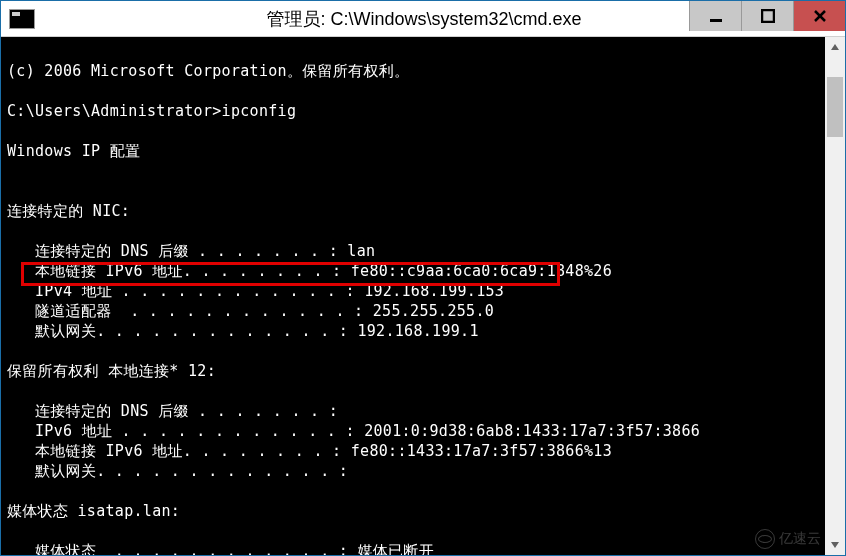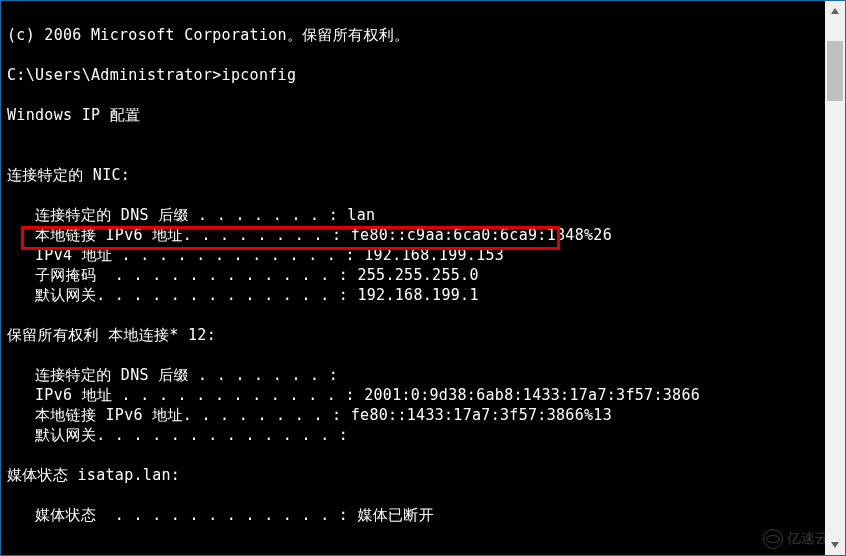--- a/index.html
+++ b/index.html
@@ -117,21 +117,21 @@
     .sb-thumb {
       position: absolute;
       left: 2px; right: 2px;
       top: 20px;
       height: 60px;
       background: #c0c0c0;
       cursor: pointer;
     }
     .watermark {
       position: absolute;
-      right: 16px;
+      right: 24px;
       bottom: 6px;
       color: rgba(255,255,255,0.22);
       font-size: 14px;
       font-family: "Microsoft YaHei", sans-serif;
       display: flex;
       align-items: center;
       gap: 4px;
       pointer-events: none;
     }
     .watermark-circle {
@@ -146,36 +146,60 @@
       width: 14px; height: 8px;
       border: 1px solid rgba(255,255,255,0.22);
       border-radius: 7px / 4px;
     }
   </style>
 </head>
 <body>
 
 <div class="window">
 
+  <div class="titlebar">
+    <div class="sys-icon">
+      <div class="sys-icon-inner"></div>
+    </div>
+    <div class="title-text">管理员: C:\Windows\system32\cmd.exe</div>
+    <div class="win-controls">
+      <div class="win-btn">
+        <svg width="14" height="14">
+            <rect x="1" y="10" width="12" height="3" fill="#000"></rect>
+          </svg>
+      </div>
+      <div class="win-btn">
+        <svg width="14" height="14">
+            <rect x="1" y="1" width="12" height="12" fill="none" stroke="#000" stroke-width="2.5"></rect>
+          </svg>
+      </div>
+      <div class="win-btn close">
+        <svg width="14" height="14">
+          <line x1="2" y1="2" x2="12" y2="12" stroke="#000" stroke-width="2.5"></line>
+          <line x1="12" y1="2" x2="2" y2="12" stroke="#000" stroke-width="2.5"></line>
+        </svg>
+      </div>
+    </div>
+  </div>
 
   <div class="terminal-area">
     <div class="terminal">
 <span>(c) 2006 Microsoft Corporation。保留所有权利。</span>
 <span></span>
 <span>C:\Users\Administrator&gt;ipconfig</span>
 <span></span>
 <span>Windows IP 配置</span>
 <span></span>
 <span></span>
 <span>连接特定的 NIC:</span>
 <span></span>
 <span>   连接特定的 DNS 后缀 . . . . . . . : lan</span>
 <span>   本地链接 IPv6 地址. . . . . . . . : fe80::c9aa:6ca0:6ca9:1848%26</span>
 <span>   IPv4 地址 . . . . . . . . . . . . : 192.168.199.153</span>
-<span>   子网掩码  . . . . . . . . . . . . : 255.255.255.0</span>
+<span>   隧道适配器  . . . . . . . . . . . . : 255.255.255.0</span>
 <span>   默认网关. . . . . . . . . . . . . : 192.168.199.1</span>
 <span></span>
 <span>保留所有权利 本地连接* 12:</span>
 <span></span>
 <span>   连接特定的 DNS 后缀 . . . . . . . :</span>
 <span>   IPv6 地址 . . . . . . . . . . . . : 2001:0:9d38:6ab8:1433:17a7:3f57:3866</span>
 <span>   本地链接 IPv6 地址. . . . . . . . : fe80::1433:17a7:3f57:3866%13</span>
 <span>   默认网关. . . . . . . . . . . . . :</span>
 <span></span>
 <span>媒体状态 isatap.lan:</span>

